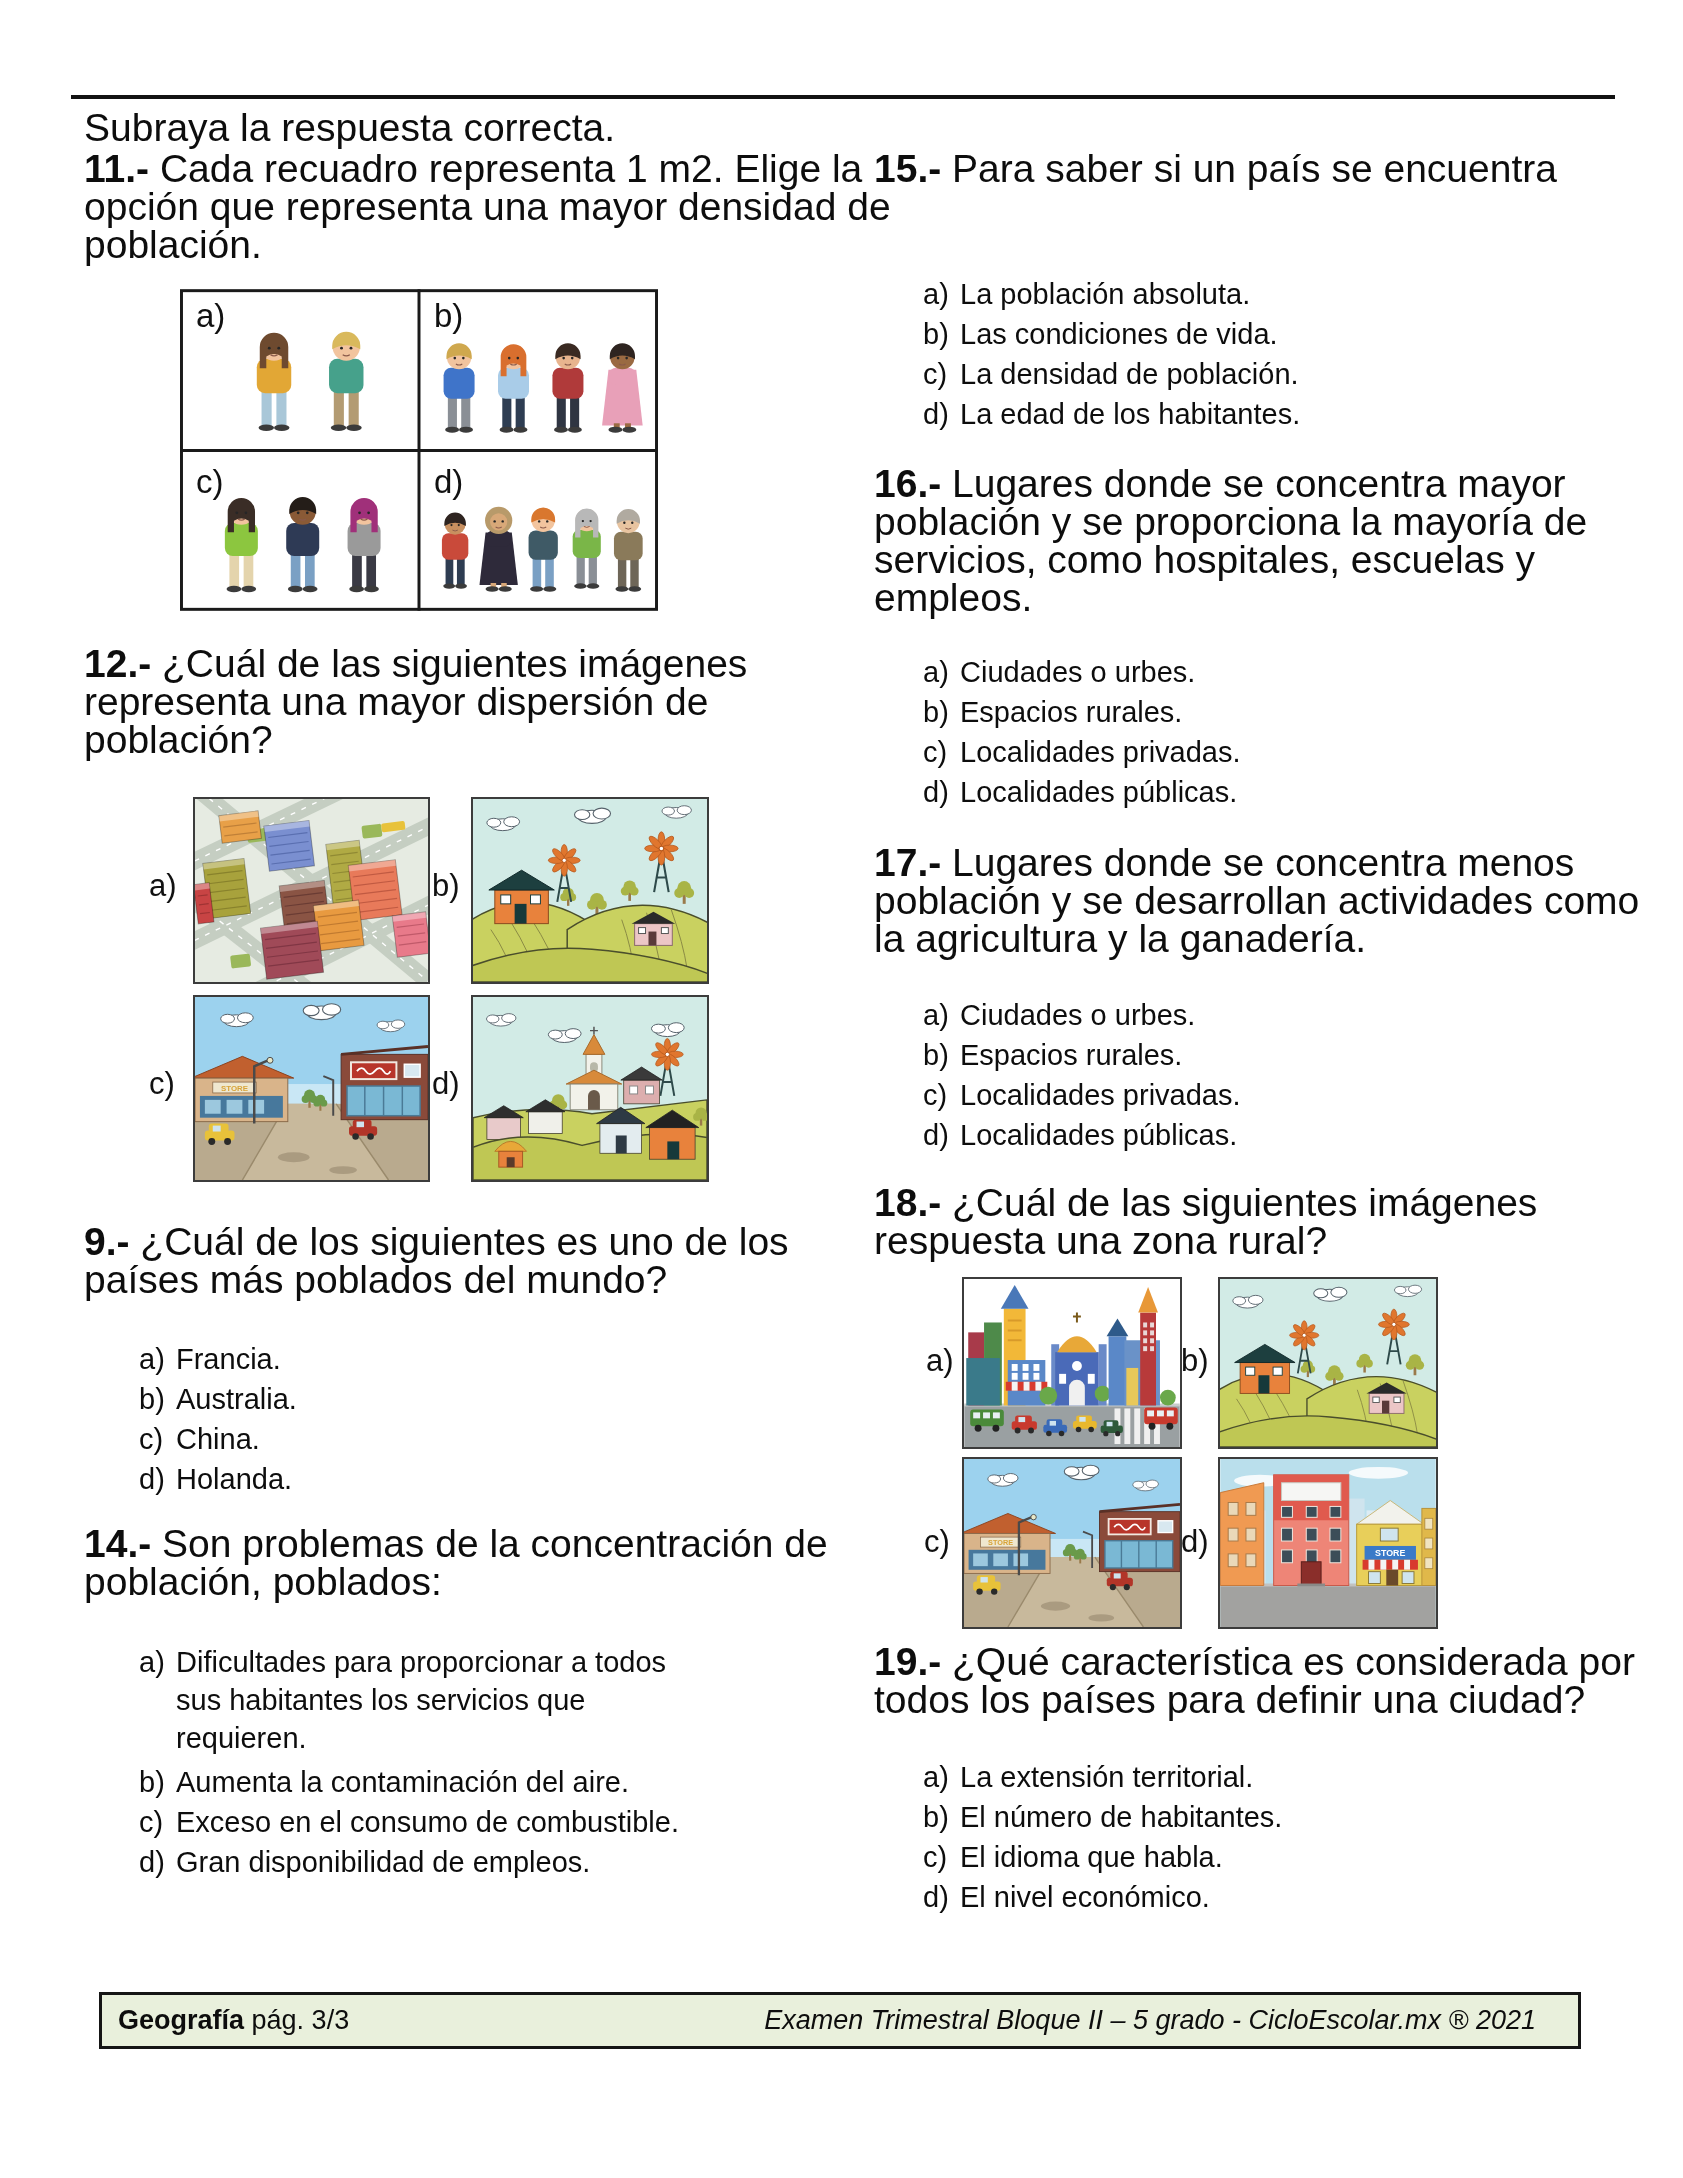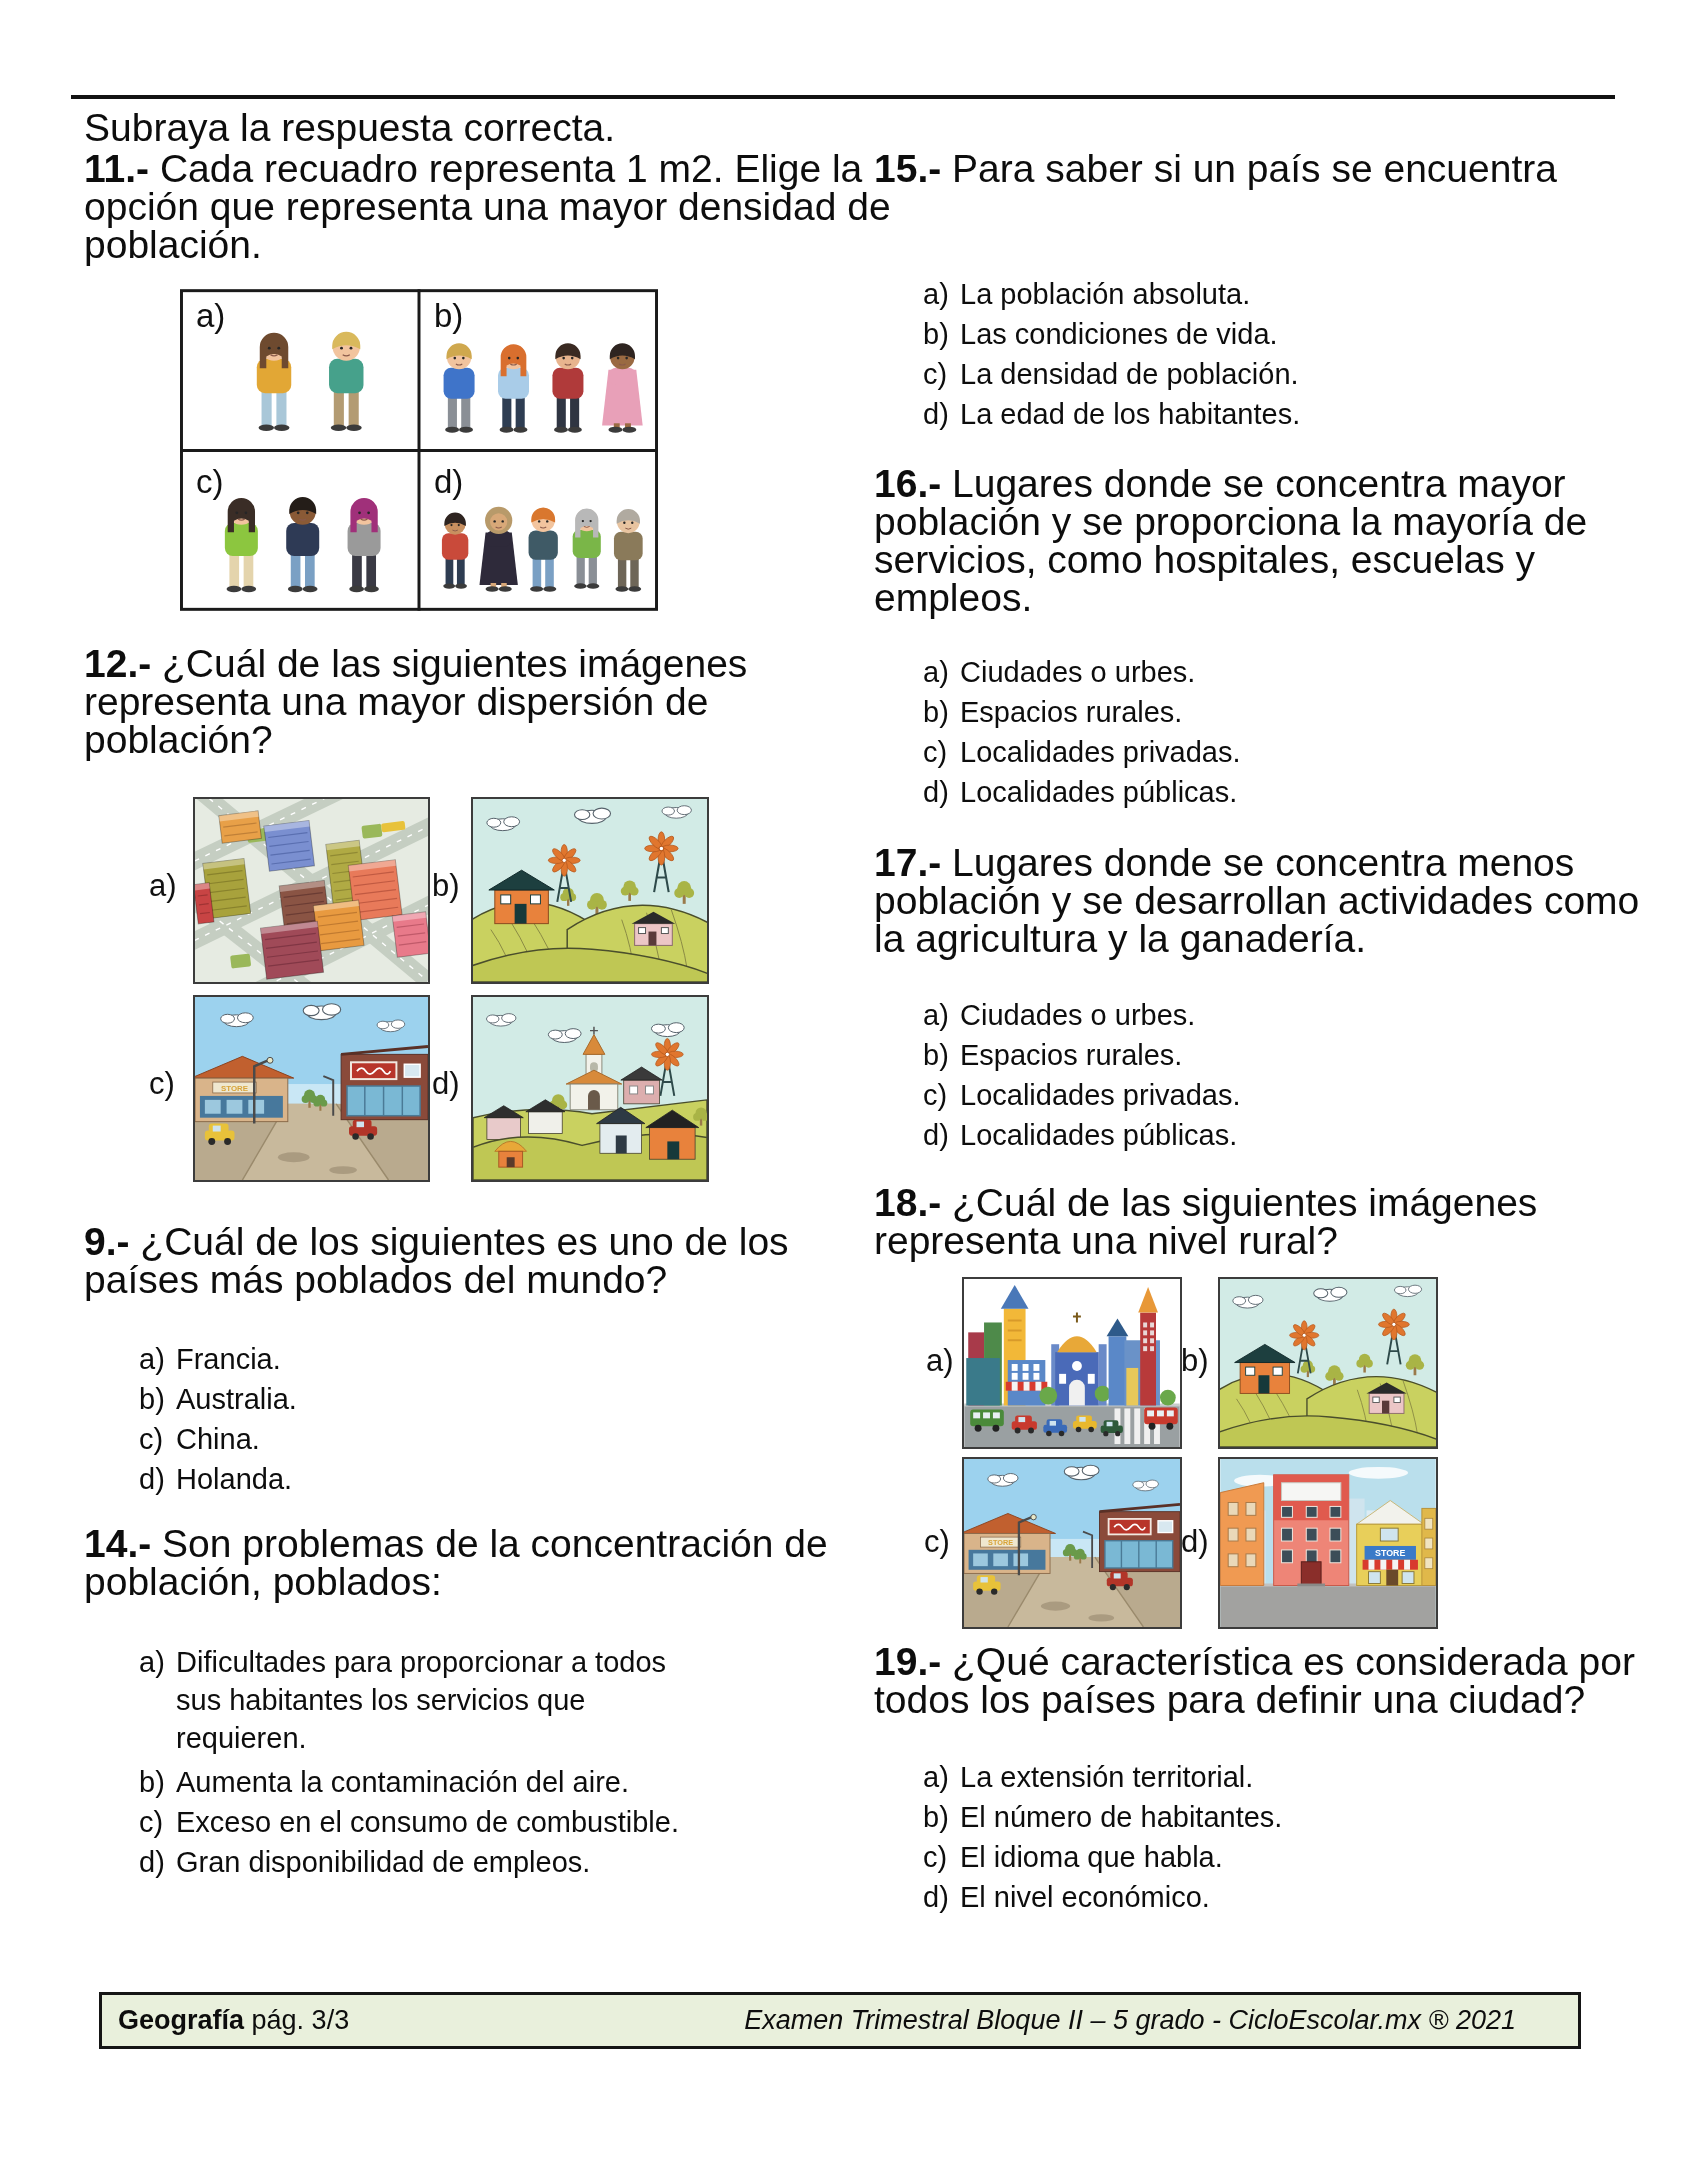--- a/index.html
+++ b/index.html
@@ -13,21 +13,21 @@
   .opt{display:flex;align-items:flex-start;height:40px;white-space:nowrap}
   .opt.multi{height:auto;margin-bottom:6px}
   .ol{width:37px;flex:none;display:inline-block}
   .ml{display:block}
   .imglabel{position:absolute;font-size:31px;color:#111}
   .scene{position:absolute;border:2px solid #3c3c3c;background:#fff;display:block}
   #q11-grid{position:absolute;display:block}
   .footer{position:absolute;left:99px;top:1992px;width:1482px;height:57px;
           background:#e9f0dc;border:3px solid #151515;box-sizing:border-box;
           display:flex;align-items:center;justify-content:space-between;
-          padding:0 62px 0 16px;font-size:27px}
+          padding:0 42px 0 16px;font-size:27px}
   .footer .f-left b{font-weight:bold}
   .footer .f-left b::after{content:" "}
   .footer .f-right{font-style:italic}
 </style>
 </head>
 <body>
 
 <div id="page">
 
   <div class="rule" style="left:71px;top:95px;width:1544px;height:4px"></div>
@@ -669,21 +669,21 @@
         <span>Localidades privadas.</span>
       </div>
     <div class="opt">
         <span class="ol">d)</span>
         <span>Localidades públicas.</span>
       </div>
   </div>
 
   <div class="txt" style="left:874px;top:1184px">
     <div><b>18.-</b><span>¿Cuál de las siguientes imágenes</span></div>
-    <div>representa una nivel rural?</div>
+    <div>respuesta una zona rural?</div>
   </div>
   <span class="imglabel" style="left:926px;top:1343px">a)</span>
   <svg id="q18a" class="scene" style="left:962px;top:1277px" width="216" height="168" viewBox="0 0 218 170">
       <rect x="0" y="0" width="218" height="170" fill="#fff"></rect>
       <rect x="0" y="128" width="218" height="42" fill="#9aa0a2"></rect>
       <rect x="0" y="126" width="218" height="3" fill="#c8cccc"></rect>
       <rect x="152" y="131" width="6" height="36" fill="#f0f0f0"></rect>
       <rect x="162" y="131" width="6" height="36" fill="#f0f0f0"></rect>
       <rect x="172" y="131" width="6" height="36" fill="#f0f0f0"></rect>
       <rect x="182" y="131" width="6" height="36" fill="#f0f0f0"></rect>

